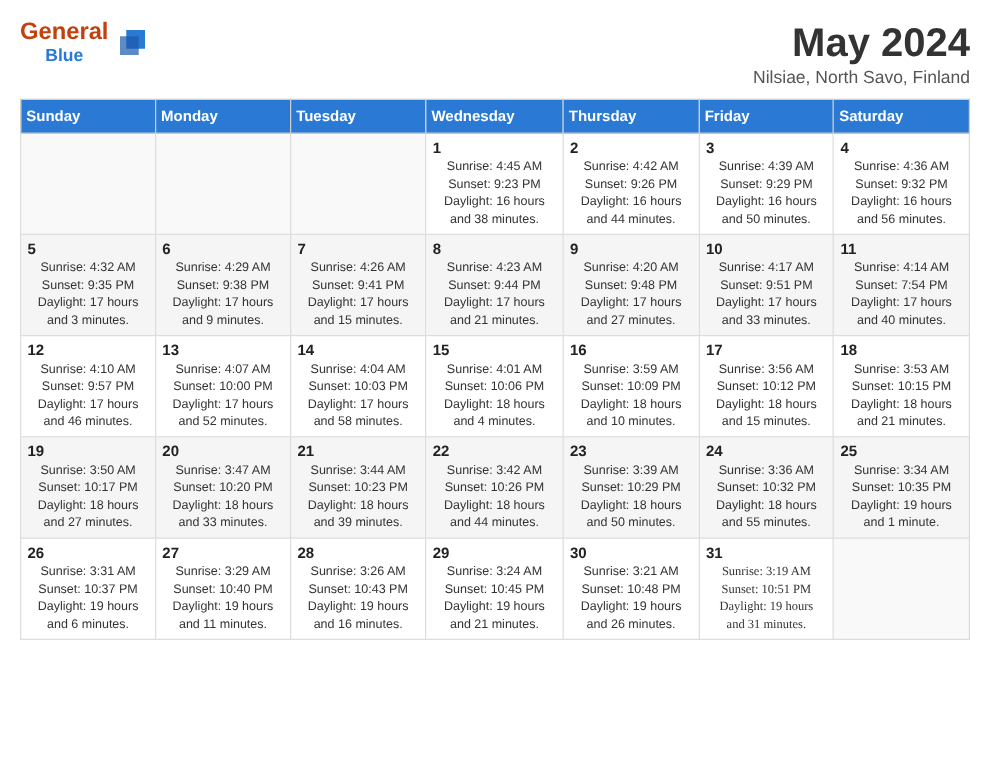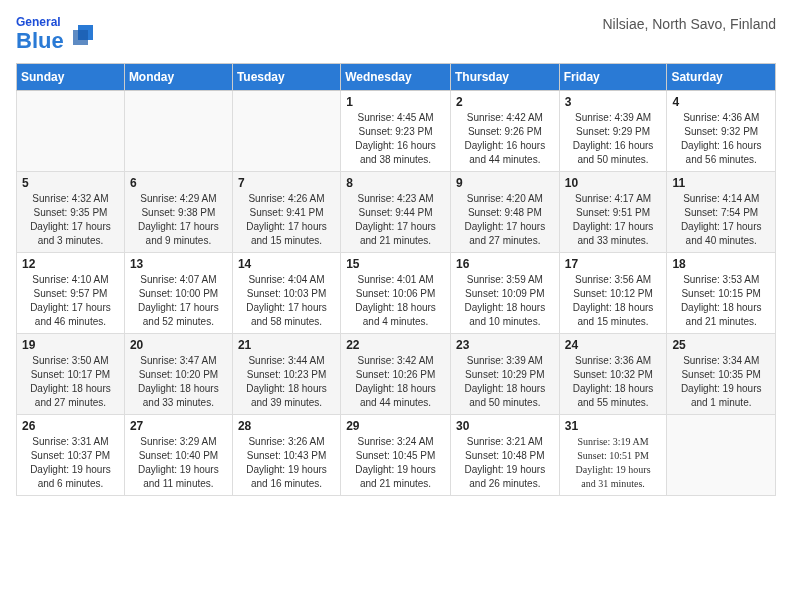--- a/index.html
+++ b/index.html
@@ -19,28 +19,29 @@
     .logo {
       display: flex;
       align-items: center;
     }
     .logo-text {
       display: flex;
       flex-direction: column;
       line-height: 1.1;
     }
     .logo-general {
-      font-size: 12px;
-      font-weight: bold;
-      color: #1d4ed8;
+      font-size: 19px;
+      font-weight: bold;
+      color: #c2410c;
     }
     .logo-blue {
-      font-size: 22px;
+      font-size: 14px;
       font-weight: bold;
       color: #2a7ad5;
+      text-align: center;
     }
     .logo-icon {
       width: 30px;
       height: 30px;
       margin-left: 4px;
     }
     .title-block {
       text-align: right;
     }
     .month-title {
@@ -106,20 +107,21 @@
     <div class="logo-text">
       <span class="logo-general">General</span>
       <span class="logo-blue">Blue</span>
     </div>
     <svg class="logo-icon" viewBox="0 0 30 30">
       <polygon points="10,5 25,5 25,20 10,20" fill="#2a7ad5"></polygon>
       <polygon points="5,10 20,10 20,25 5,25" fill="#1a5aaa" opacity="0.7"></polygon>
     </svg>
   </div>
   <div class="title-block">
+    <div class="month-title">May 2024</div>
     <div class="location">Nilsiae, North Savo, Finland</div>
   </div>
 </div>
 
 <table class="calendar">
   <thead>
     <tr>
     <th>Sunday</th>
         <th>Monday</th>
         <th>Tuesday</th>

